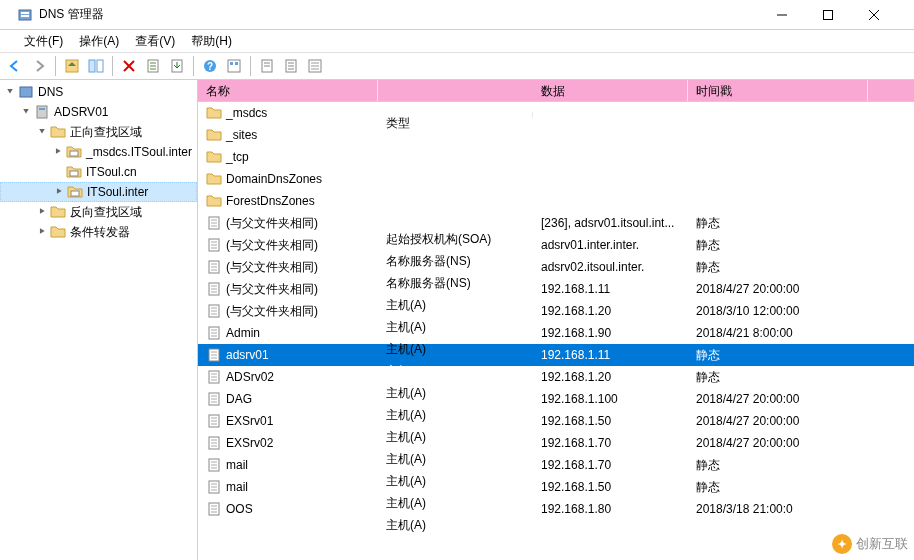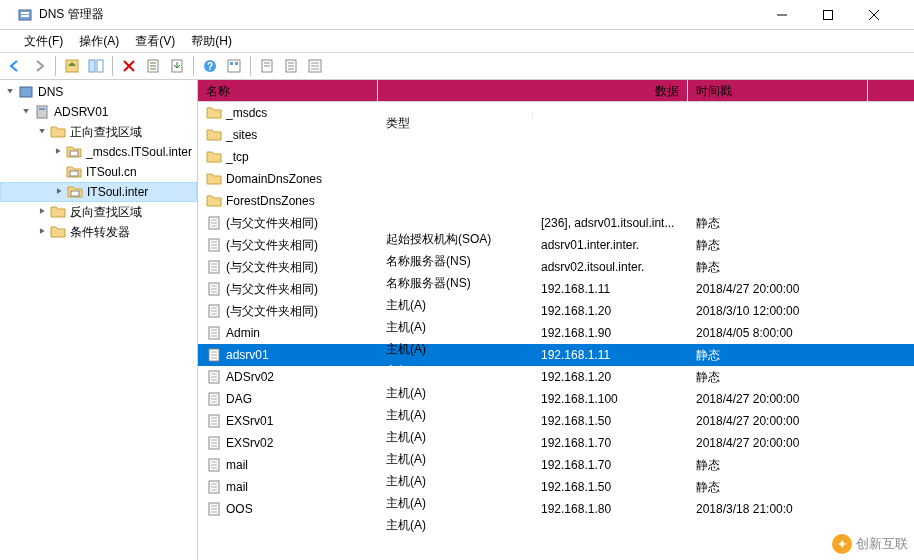--- a/index.html
+++ b/index.html
@@ -15,29 +15,29 @@
 .tool-btn { width: 22px; height: 22px; display: flex; align-items: center; justify-content: center; cursor: pointer; border: 1px solid transparent; }
 .tool-sep { width: 1px; height: 20px; background: #c0c0c0; margin: 0 3px; }
 .main { display: flex; height: calc(100% - 80px); }
 .tree-pane { width: 198px; border-right: 1px solid #d0d0d0; overflow: auto; padding-top: 2px; }
 .list-pane { flex: 1; overflow: auto; }
 .tree-node { display: flex; align-items: center; height: 20px; padding-left: 4px; cursor: pointer; white-space: nowrap; }
 .tree-node.selected { background: #cce8ff; border: 1px dotted #99d1ff; }
 .tree-toggle { width: 12px; text-align: center; color: #666; font-size: 10px; }
 .tree-icon { width: 16px; height: 16px; margin: 0 2px; }
 .tree-label { padding: 1px 2px; }
-.list-header { display: flex; height: 22px; border-bottom: 1px solid #d0d0d0; background: #be185d; position: sticky; top: 0; }
+.list-header { display: flex; height: 22px; border-bottom: 1px solid #d0d0d0; background: #f9a8d4; position: sticky; top: 0; }
 .list-header-col { padding: 3px 8px; border-right: 1px solid #e8e8e8; cursor: pointer; }
 .list-row { display: flex; height: 22px; align-items: center; cursor: pointer; }
 .list-row.selected { background: #0078d7; color: #fff; }
 .list-cell { padding: 2px 8px; overflow: hidden; text-overflow: ellipsis; white-space: nowrap; display: flex; align-items: center; }
 .row-icon { width: 16px; height: 16px; margin-right: 4px; flex-shrink: 0; }
 .col-name { width: 180px; }
 .col-type { width: 155px; margin-top: 32px; }
-.col-data { width: 155px; text-align: right; }
+.col-data { width: 155px; }
 .col-ts { width: 180px; }
 .watermark { position: absolute; right: 6px; bottom: 6px; display: flex; align-items: center; font-size: 13px; color: #888; gap: 4px; }
 .watermark-circle { width: 20px; height: 20px; border-radius: 50%; background: #f5a623; display: flex; align-items: center; justify-content: center; color: #fff; font-weight: bold; font-size: 11px; }
 </style>
 </head>
 <body>
 
 <div class="titlebar">
   <span class="titlebar-icon">
     <svg viewBox="0 0 16 16">
@@ -359,21 +359,21 @@
             <span class="row-icon"><svg viewBox="0 0 16 16">
                 <rect x="3" y="2" width="10" height="12" fill="#fff" stroke="#888"></rect>
                 <line x1="5" y1="5" x2="11" y2="5" stroke="#aaa"></line>
                 <line x1="5" y1="8" x2="11" y2="8" stroke="#aaa"></line>
                 <line x1="5" y1="11" x2="11" y2="11" stroke="#aaa"></line>
               </svg></span>
             <span>Admin</span>
           </div>
           <div class="list-cell col-type">主机(A)</div>
           <div class="list-cell col-data">192.168.1.90</div>
-          <div class="list-cell col-ts">2018/4/05 8:00:00</div>
+          <div class="list-cell col-ts">2018/4/21 8:00:00</div>
         </div>
         <div class="list-row selected">
           <div class="list-cell col-name">
             <span class="row-icon"><svg viewBox="0 0 16 16">
                 <rect x="3" y="2" width="10" height="12" fill="#fff" stroke="#888"></rect>
                 <line x1="5" y1="5" x2="11" y2="5" stroke="#aaa"></line>
                 <line x1="5" y1="8" x2="11" y2="8" stroke="#aaa"></line>
                 <line x1="5" y1="11" x2="11" y2="11" stroke="#aaa"></line>
               </svg></span>
             <span>adsrv01</span>

